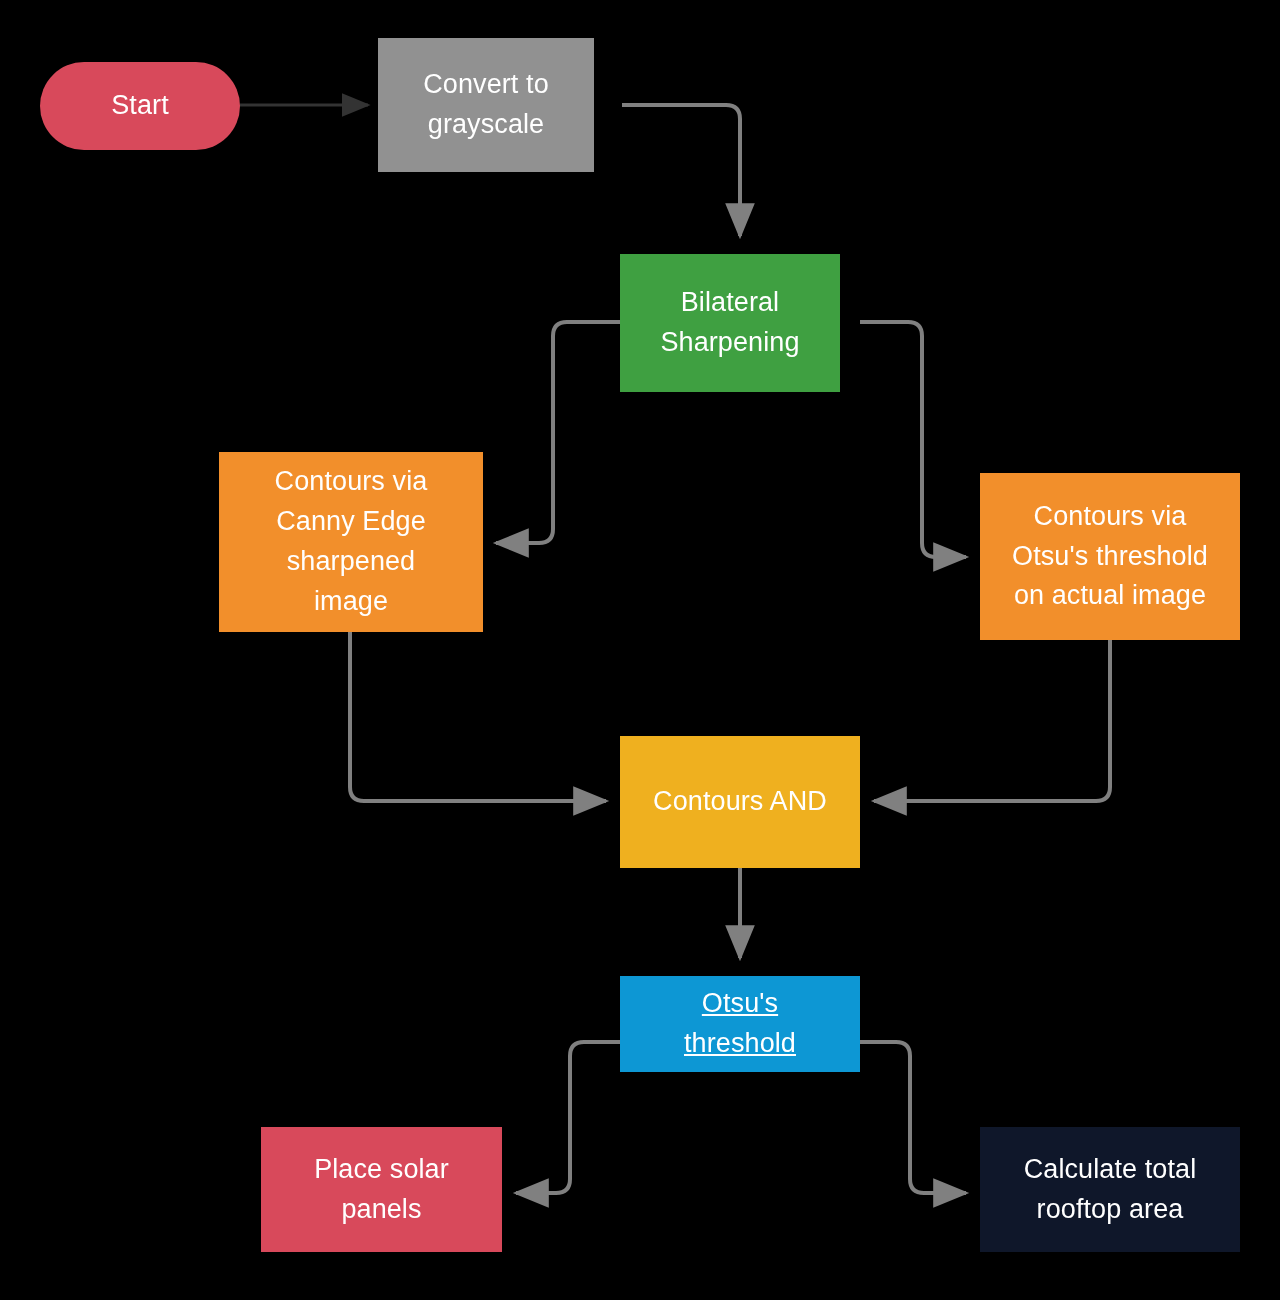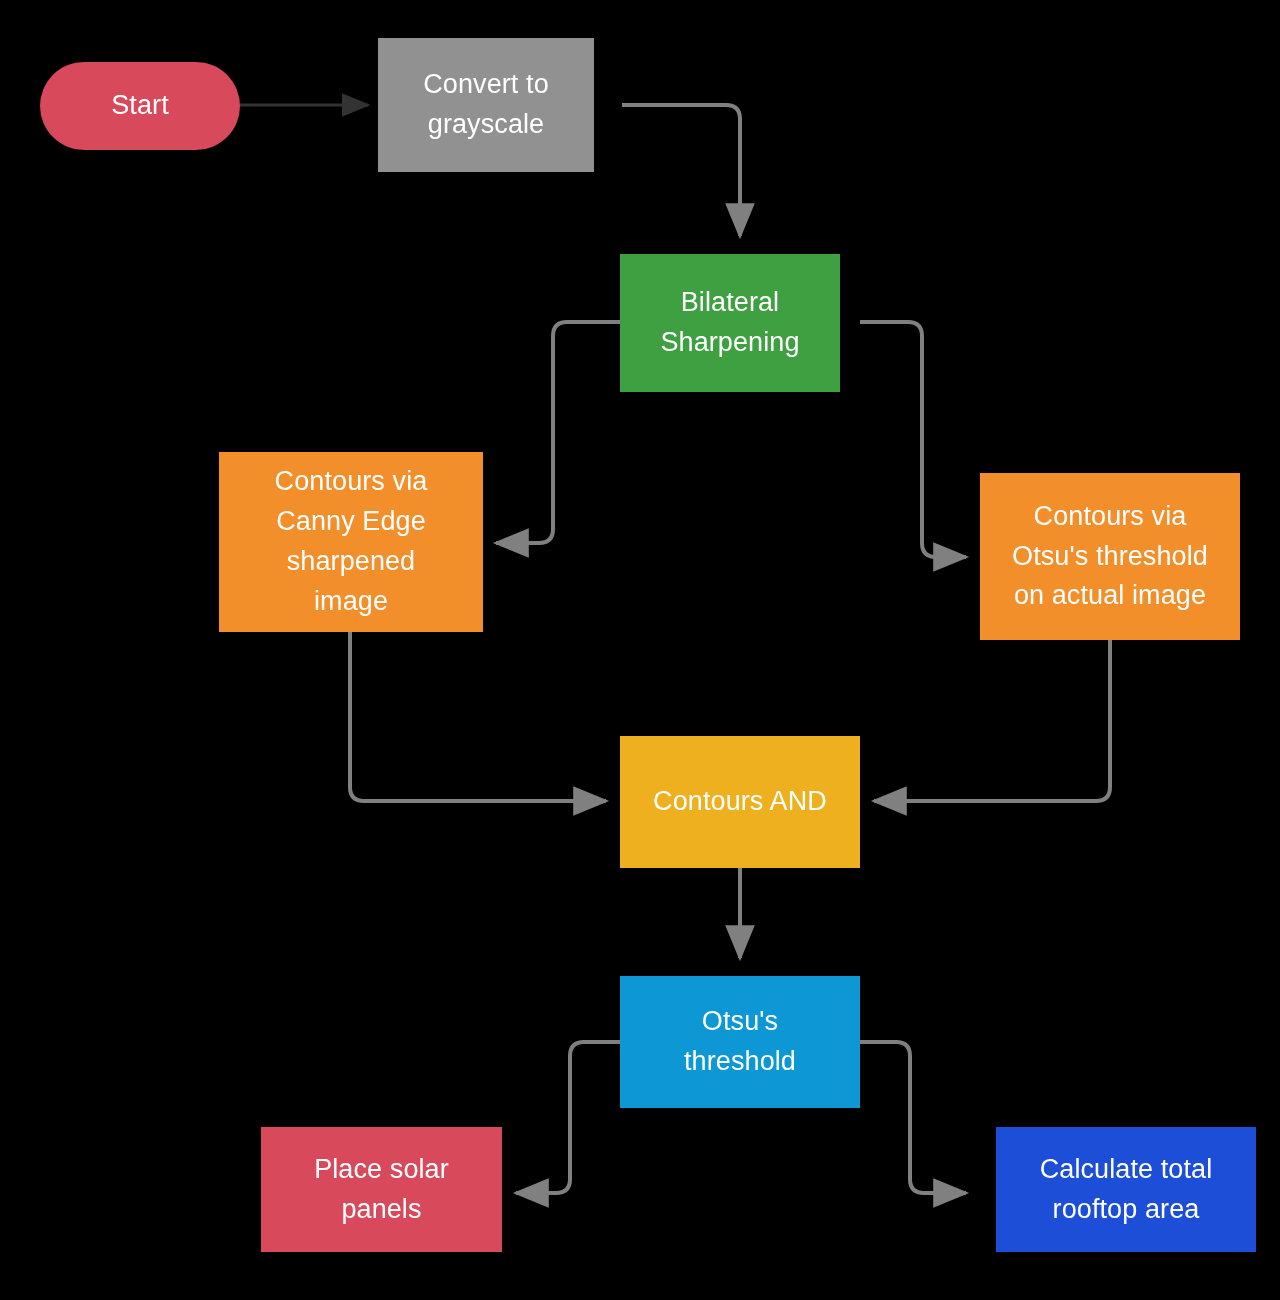--- a/index.html
+++ b/index.html
@@ -88,22 +88,22 @@
 Canny Edge
 sharpened
 image</div>
 
   <div class="node" style="left: 980px; top: 473px; width: 260px; height: 167px; background: rgb(242, 143, 43);">Contours via
 Otsu's threshold
 on actual image</div>
 
   <div class="node" style="left: 620px; top: 736px; width: 240px; height: 132px; background: rgb(239, 176, 31);">Contours AND</div>
 
-  <div class="node" style="left: 620px; top: 976px; width: 240px; height: 132px; background: rgb(13, 151, 212);">Otsu's
+  <div class="node" style="left: 620px; top: 976px; width: 240px; height: 96px; background: rgb(13, 151, 212); text-decoration: underline;">Otsu's
 threshold</div>
 
   <div class="node" style="left: 261px; top: 1127px; width: 241px; height: 125px; background: rgb(216, 73, 91);">Place solar
 panels</div>
 
-  <div class="node" style="left: 980px; top: 1127px; width: 260px; height: 125px; background: #1d4ed8; margin-left: 16px;">Calculate total
+  <div class="node" style="left: 980px; top: 1127px; width: 260px; height: 125px; background: #0f172a;">Calculate total
 rooftop area</div>
 
 </div>
 
 </body></html>

